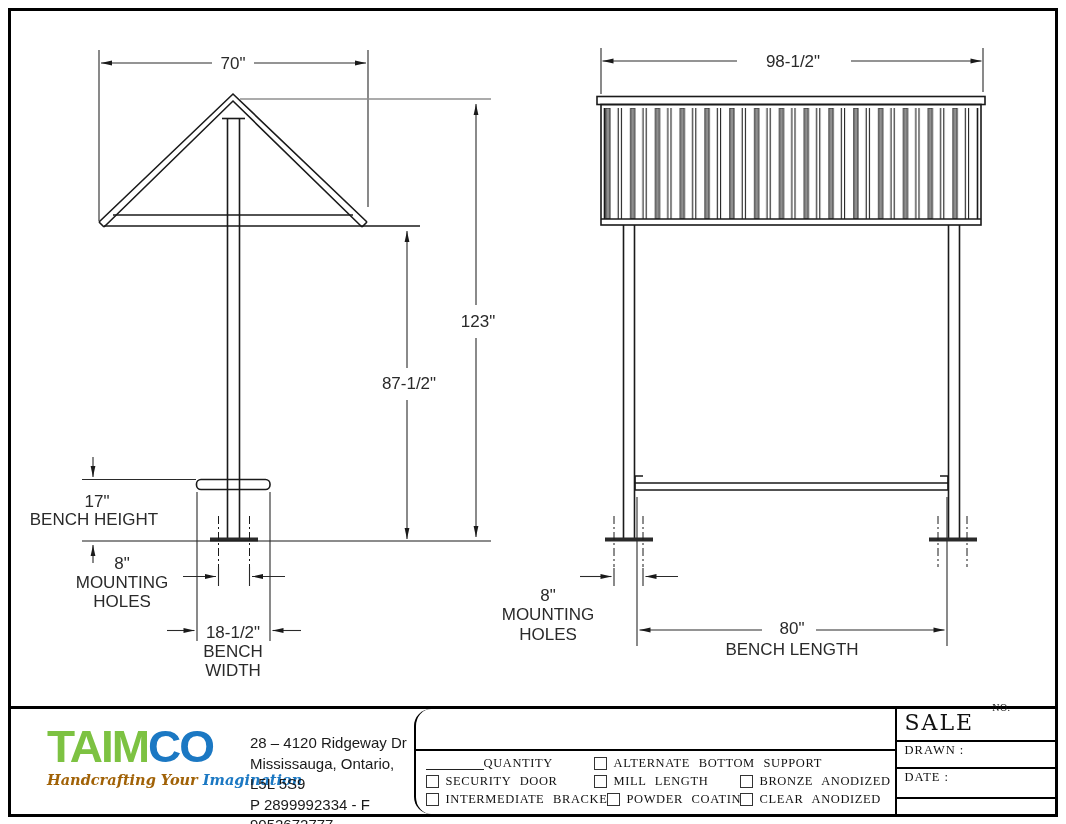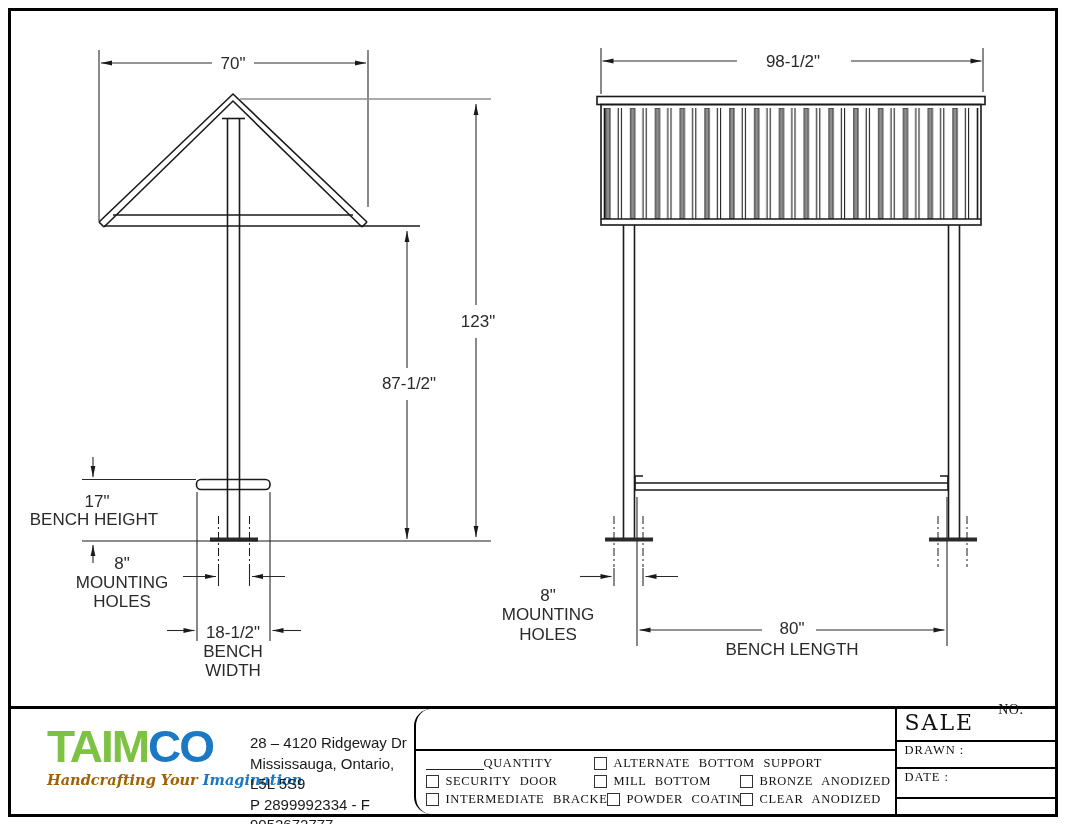--- a/index.html
+++ b/index.html
@@ -32,21 +32,21 @@
                 word-spacing:5px;color:#111;white-space:nowrap;}
   .opt{display:flex;align-items:center;}
   .cbx{display:inline-block;width:11px;height:11px;border:1.3px solid #333;background:#fff;
        margin-right:7px;flex:none;}
   .blank-line{display:inline-block;width:58px;border-bottom:1.3px solid #222;height:11px;}
 
   .cell-sale{width:172px;border-left:2.5px solid #000;display:flex;flex-direction:column;
              font-family:"Liberation Serif",serif;color:#111;}
   .sale-row{border-bottom:2px solid #000;padding:1px 8px;display:flex;}
   .sale-title{font-family:"DejaVu Serif",serif;font-size:22px;letter-spacing:2px;line-height:26px;}
-  .sale-no{font-size:14px;margin-left:24px;margin-top:-8px;letter-spacing:.5px;}
+  .sale-no{font-size:10px;margin-left:18px;margin-top:-8px;letter-spacing:.5px;}
   .sale-label{font-size:12.5px;letter-spacing:1px;}
   .sheet-row{border-bottom:none;}
   .mini-line{display:inline-block;width:34px;border-bottom:1.2px solid #222;height:10px;margin:0 5px;}
   .of-label{font-size:12px;letter-spacing:1px;}
   .r1{height:29px;}.r2{height:23px;}.r3{height:26px;}.r4{flex:1;}
 </style>
 </head>
 <body>
 
 <div class="page">
@@ -209,21 +209,21 @@
           <div class="opt" style="grid-column:2 / span 2;grid-row:1;">
             <span class="cbx"></span>
               <span>ALTERNATE BOTTOM SUPPORT</span>
           </div>
           <div class="opt" style="grid-column:1;grid-row:2;">
             <span class="cbx"></span>
               <span>SECURITY DOOR</span>
           </div>
           <div class="opt" style="grid-column:2;grid-row:2;">
             <span class="cbx"></span>
-              <span>MILL BOTTOM</span>
+              <span>MILL LENGTH</span>
           </div>
           <div class="opt" style="grid-column:3;grid-row:2;">
             <span class="cbx"></span>
               <span>BRONZE ANODIZED</span>
           </div>
           <div class="opt" style="grid-column:1;grid-row:3;">
             <span class="cbx"></span>
               <span>INTERMEDIATE BRACKET</span>
           </div>
           <div class="opt" style="grid-column:2;grid-row:3;padding-left:13px;">

